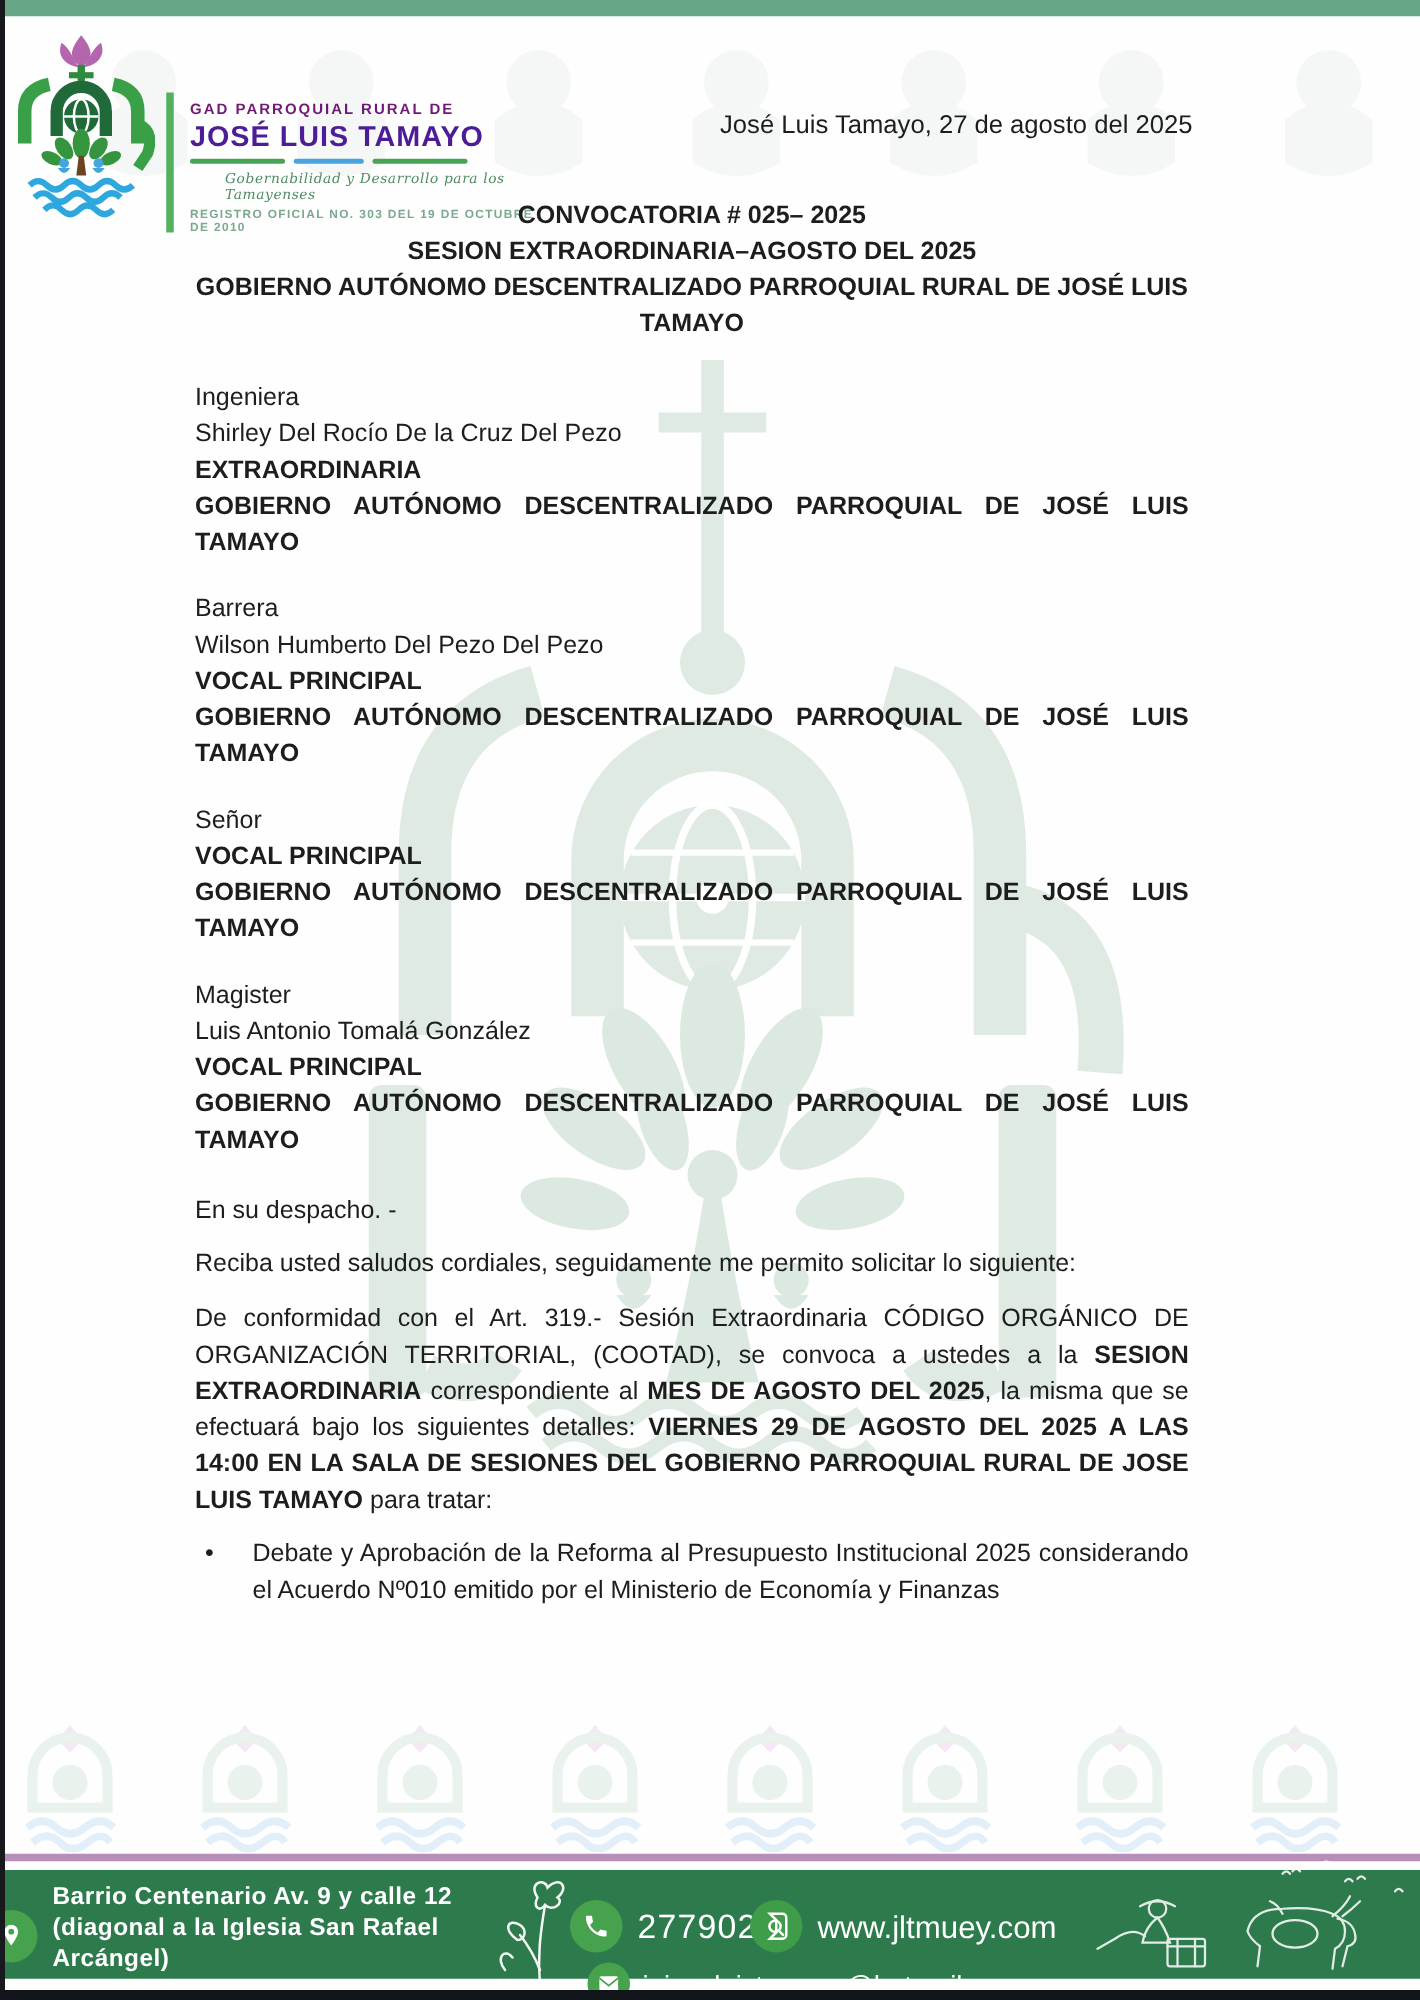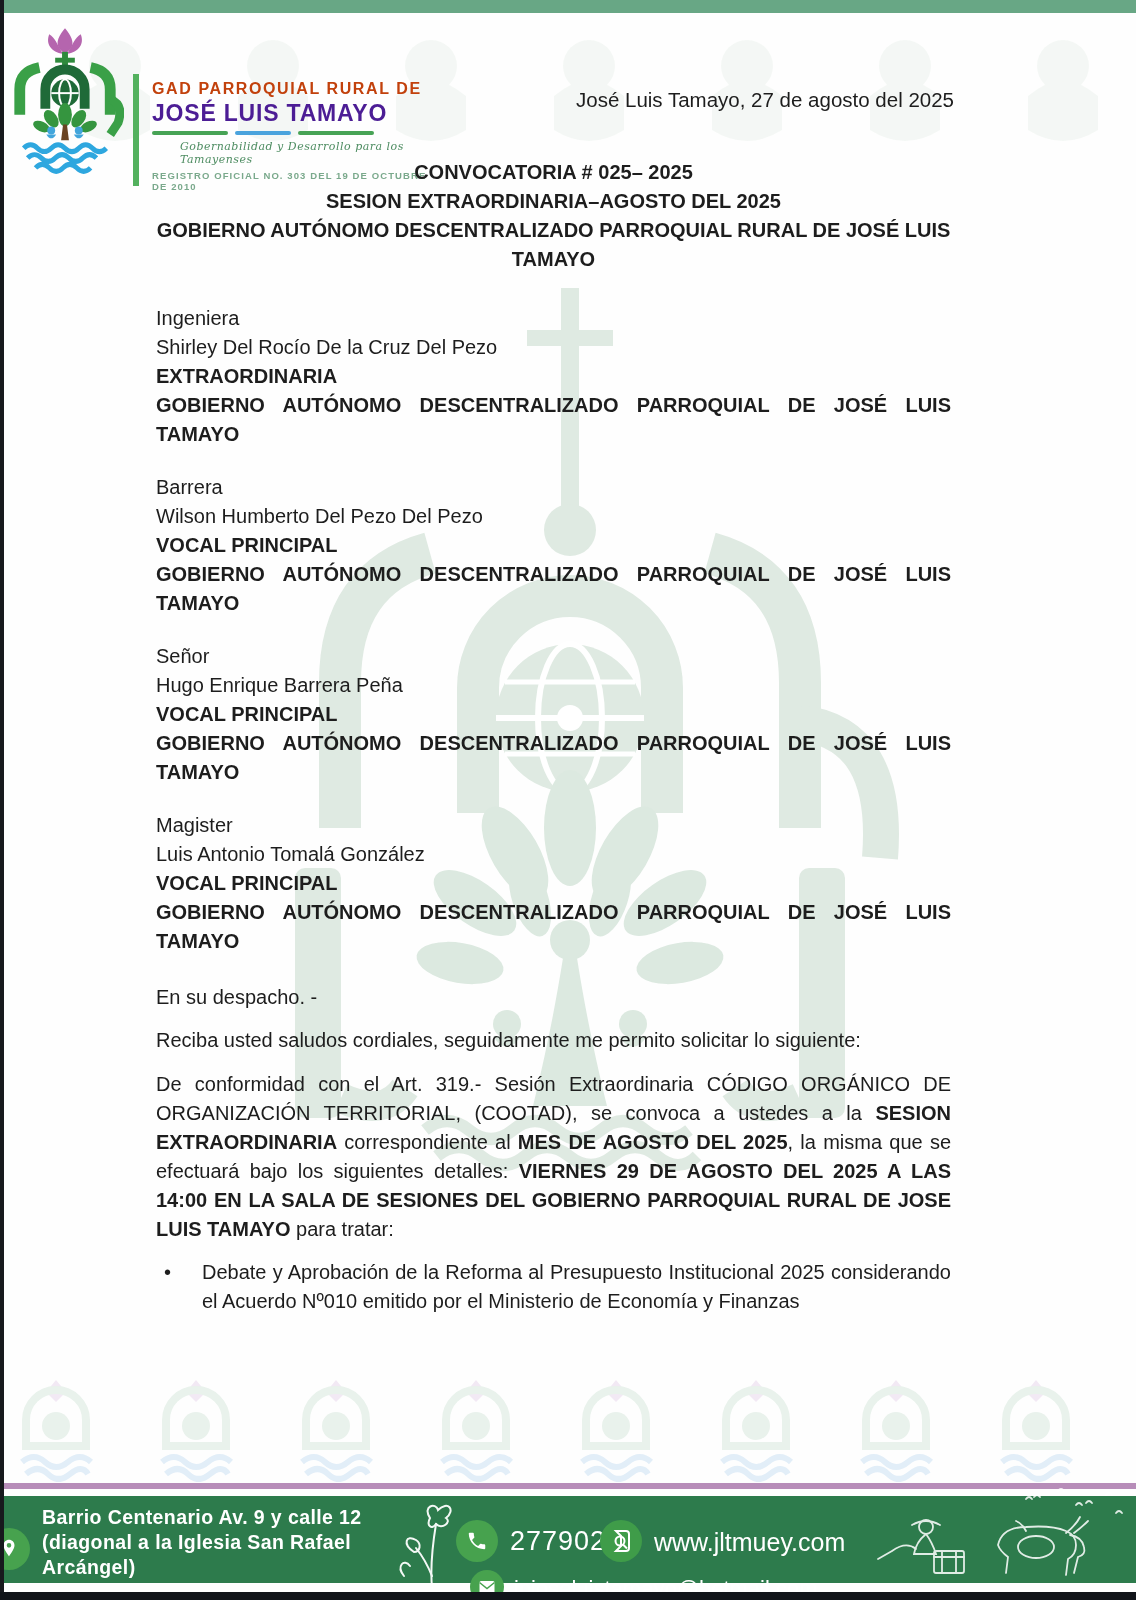--- a/index.html
+++ b/index.html
@@ -18,21 +18,21 @@
   .wm { position:absolute; z-index:0; pointer-events:none; }
   .wm-row { display:flex; gap:48px; }
   .wm-row-top   { left:60px;  top:26px;    opacity:.55; }
   .wm-row-bot   { left:10px;  top:1378px;  opacity:.75; }
   .wm-center    { left:175px; top:268px; }
 
   
   .emblem { position:absolute; left:6px; top:24px; width:118px; height:154px; z-index:5; }
   .brand-sep { position:absolute; left:133px; top:74px; width:6px; height:112px; background:#53b15e; z-index:5; }
   .brand { position:absolute; left:152px; top:80px; width:280px; z-index:5; }
-  .brand-small { font-size:16px; letter-spacing:1.6px; color:#c2410c; font-weight:700; }
+  .brand-small { font-size:12px; letter-spacing:1.6px; color:#701a75; font-weight:700; }
   .brand-name  { font-size:23px; font-weight:700; color:#4c1d95; letter-spacing:.8px; margin-top:2px; }
   .brand-rule  { display:flex; gap:7px; margin-top:4px; align-items:center; }
   .brand-rule span { height:4px; border-radius:2px; }
   .rule-g { width:76px; background:#47a355; }
   .rule-b { width:56px; background:#4aa3dd; }
   .tagline { font-family:"DejaVu Serif", serif; font-style:italic; font-size:11px; color:#4d8c61; margin-top:5px; letter-spacing:.5px;margin-left:28px; }
   .registro { font-size:9.5px; color:#7aa98c; letter-spacing:1.1px; margin-top:4px; font-weight:700; }
 
   .date-line { position:absolute; right:182px; top:88px; font-size:20.5px; z-index:5; }
 
@@ -320,21 +320,20 @@
         <div class="org">GOBIERNO AUTÓNOMO DESCENTRALIZADO PARROQUIAL DE JOSÉ LUIS TAMAYO</div>
       </div>
       <div class="recipient">
         <div>Barrera</div>
         <div>Wilson Humberto Del Pezo Del Pezo</div>
         <div class="role">VOCAL PRINCIPAL</div>
         <div class="org">GOBIERNO AUTÓNOMO DESCENTRALIZADO PARROQUIAL DE JOSÉ LUIS TAMAYO</div>
       </div>
       <div class="recipient">
         <div>Señor</div>
-        <div>Hugo Enrique Barrera Peña</div>
         <div class="role">VOCAL PRINCIPAL</div>
         <div class="org">GOBIERNO AUTÓNOMO DESCENTRALIZADO PARROQUIAL DE JOSÉ LUIS TAMAYO</div>
       </div>
       <div class="recipient">
         <div>Magister</div>
         <div>Luis Antonio Tomalá González</div>
         <div class="role">VOCAL PRINCIPAL</div>
         <div class="org">GOBIERNO AUTÓNOMO DESCENTRALIZADO PARROQUIAL DE JOSÉ LUIS TAMAYO</div>
       </div>
     </div>

